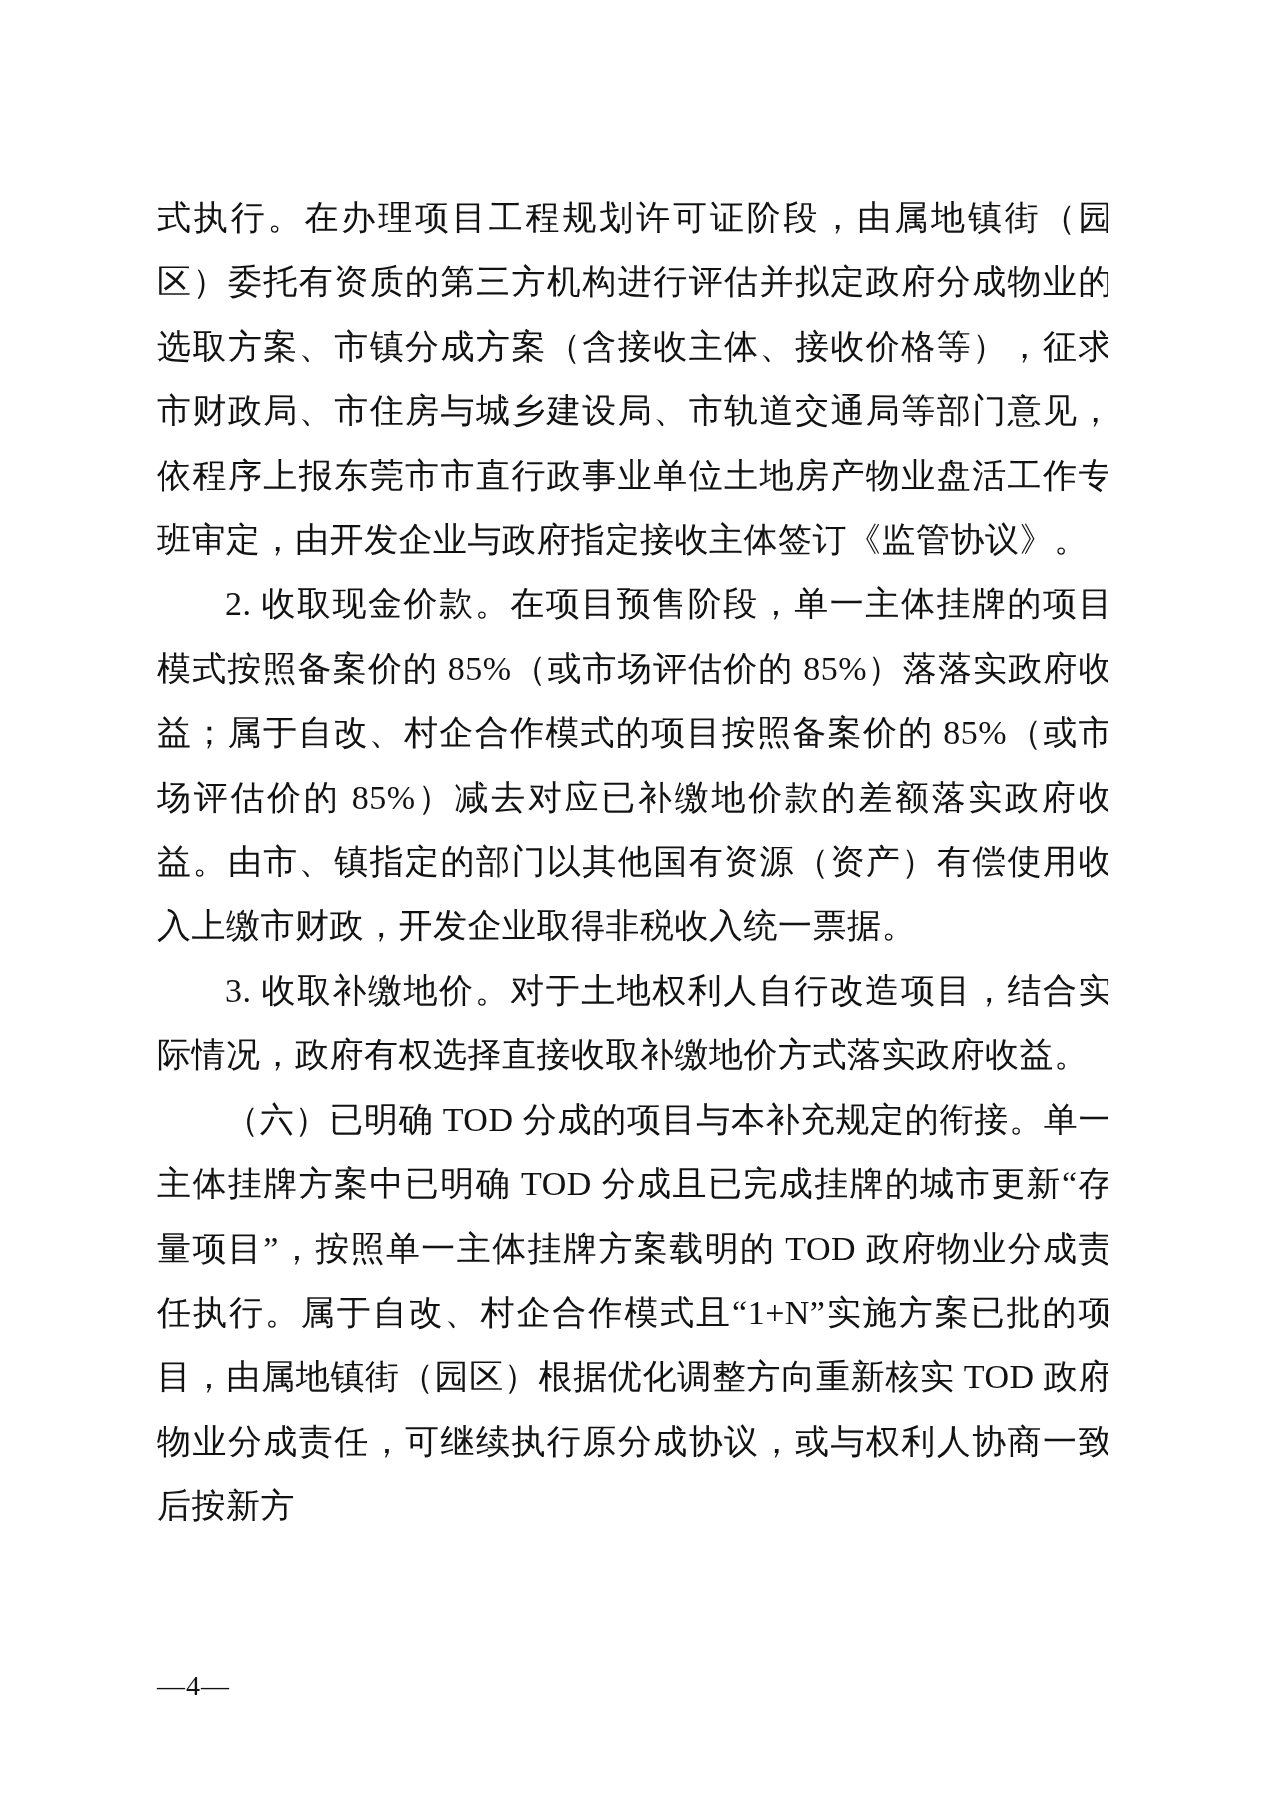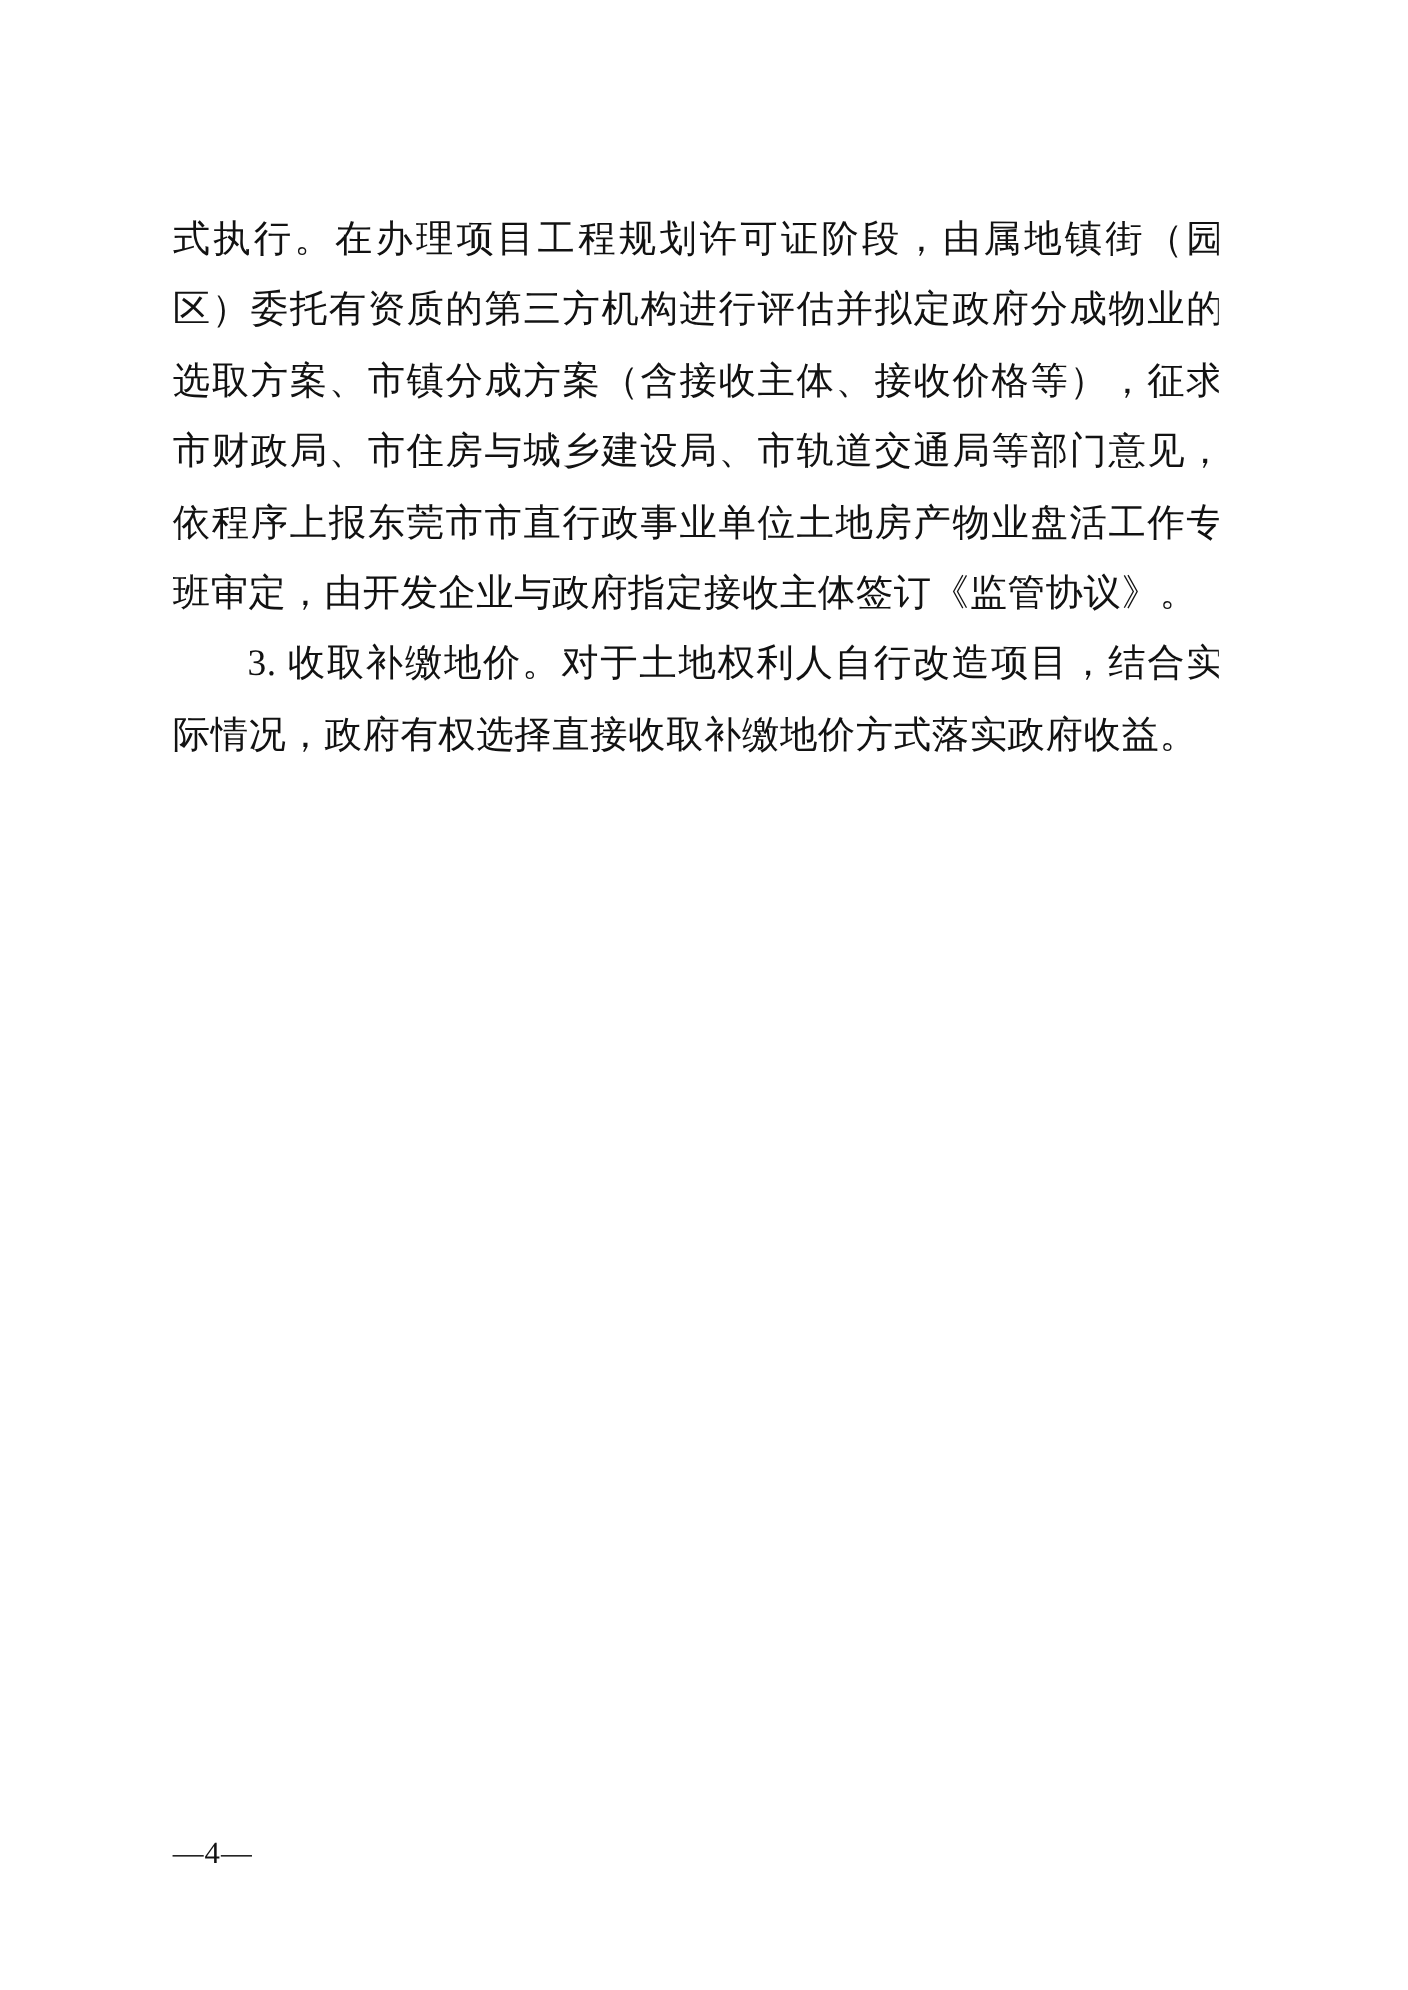--- a/index.html
+++ b/index.html
@@ -43,17 +43,19 @@
     color: #121212;
     letter-spacing: 1px;
   }
 </style>
 </head>
 <body>
 
 <div class="page">
   <div class="body-text">
     <p>式执行。在办理项目工程规划许可证阶段，由属地镇街（园区）委托有资质的第三方机构进行评估并拟定政府分成物业的选取方案、市镇分成方案（含接收主体、接收价格等），征求市财政局、市住房与城乡建设局、市轨道交通局等部门意见，依程序上报东莞市市直行政事业单位土地房产物业盘活工作专班审定，由开发企业与政府指定接收主体签订《监管协议》。</p>
+    <p class="indent">2. 收取现金价款。在项目预售阶段，单一主体挂牌的项目模式按照备案价的 85%（或市场评估价的 85%）落落实政府收益；属于自改、村企合作模式的项目按照备案价的 85%（或市场评估价的 85%）减去对应已补缴地价款的差额落实政府收益。由市、镇指定的部门以其他国有资源（资产）有偿使用收入上缴市财政，开发企业取得非税收入统一票据。</p>
     <p class="indent">3. 收取补缴地价。对于土地权利人自行改造项目，结合实际情况，政府有权选择直接收取补缴地价方式落实政府收益。</p>
+    <p class="indent">（六）已明确 TOD 分成的项目与本补充规定的衔接。单一主体挂牌方案中已明确 TOD 分成且已完成挂牌的城市更新“存量项目”，按照单一主体挂牌方案载明的 TOD 政府物业分成责任执行。属于自改、村企合作模式且“1+N”实施方案已批的项目，由属地镇街（园区）根据优化调整方向重新核实 TOD 政府物业分成责任，可继续执行原分成协议，或与权利人协商一致后按新方</p>
   </div>
 
   <div class="page-number">—4—</div>
 </div>
 
 </body></html>

